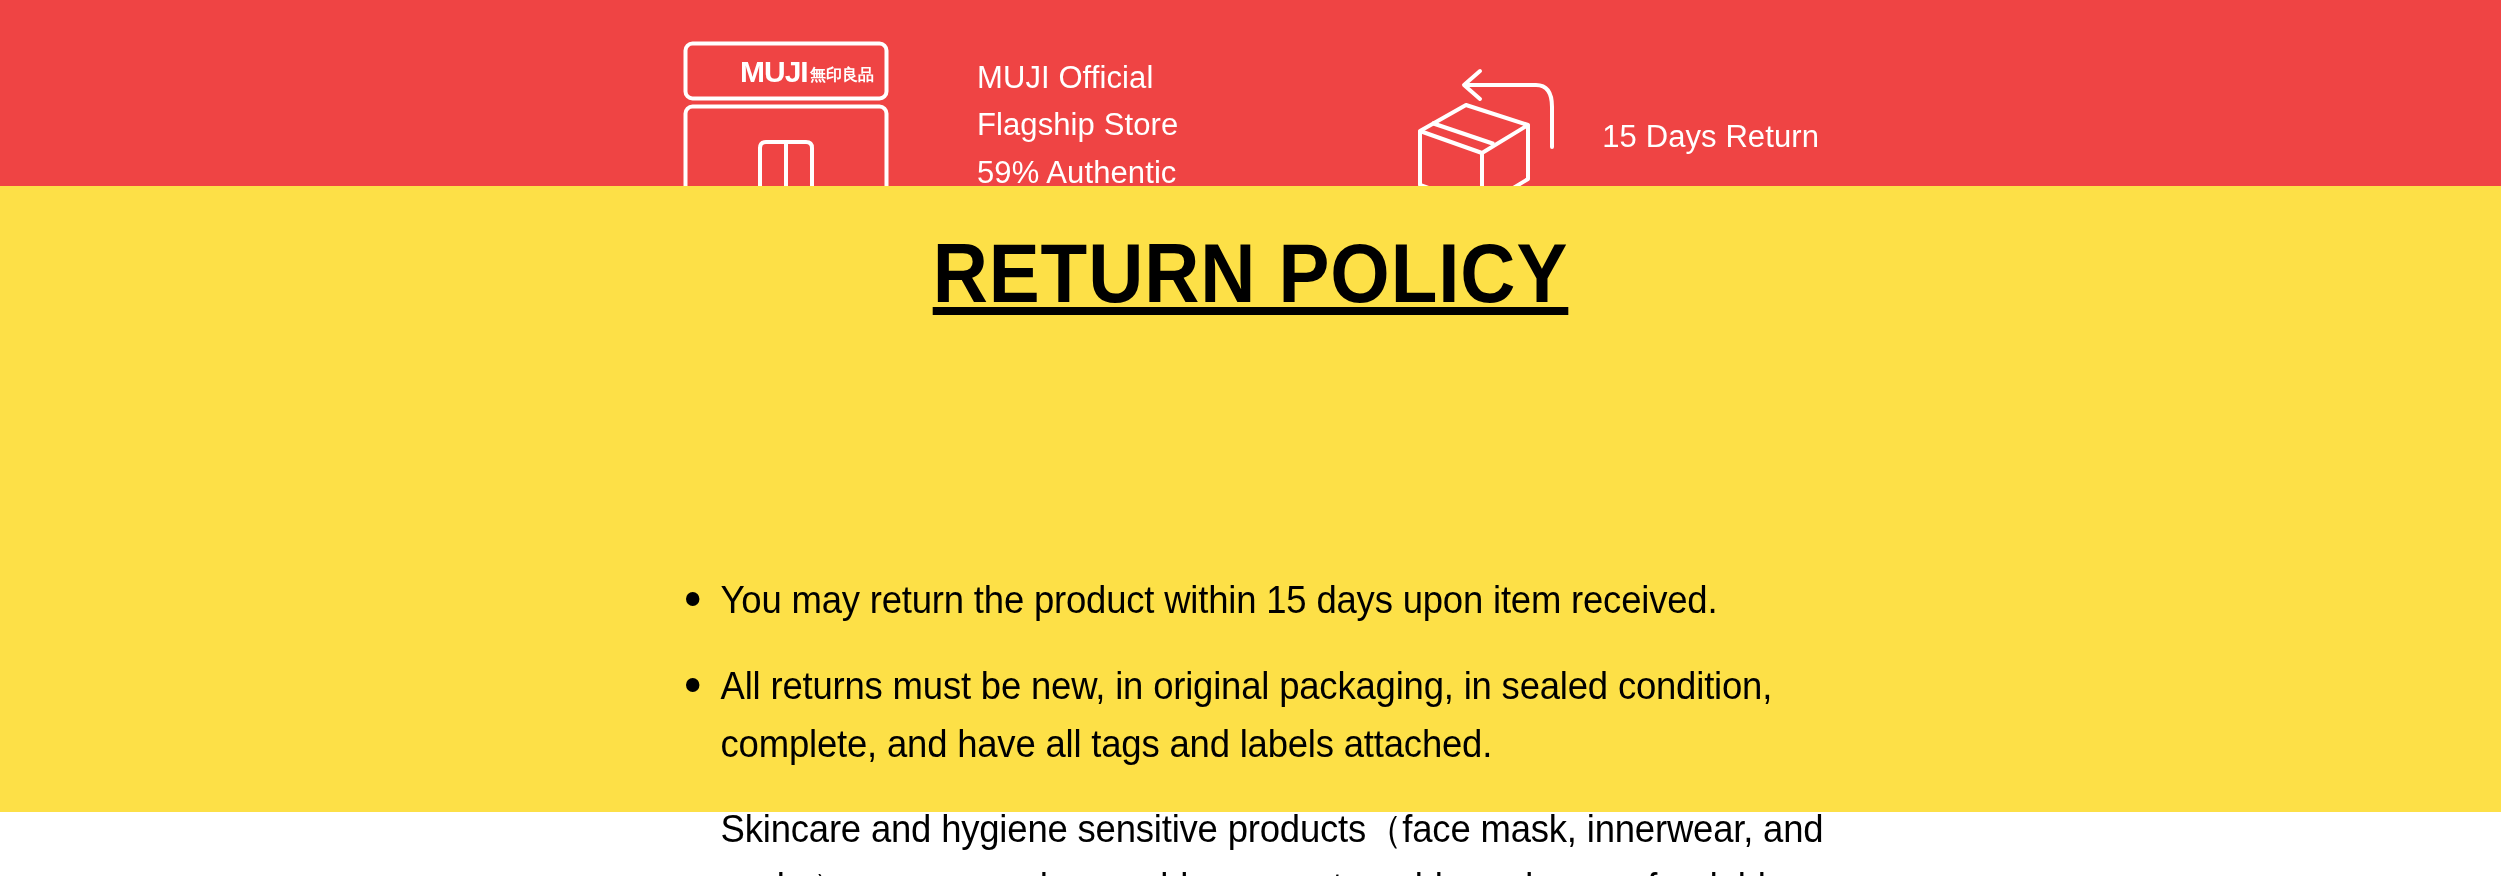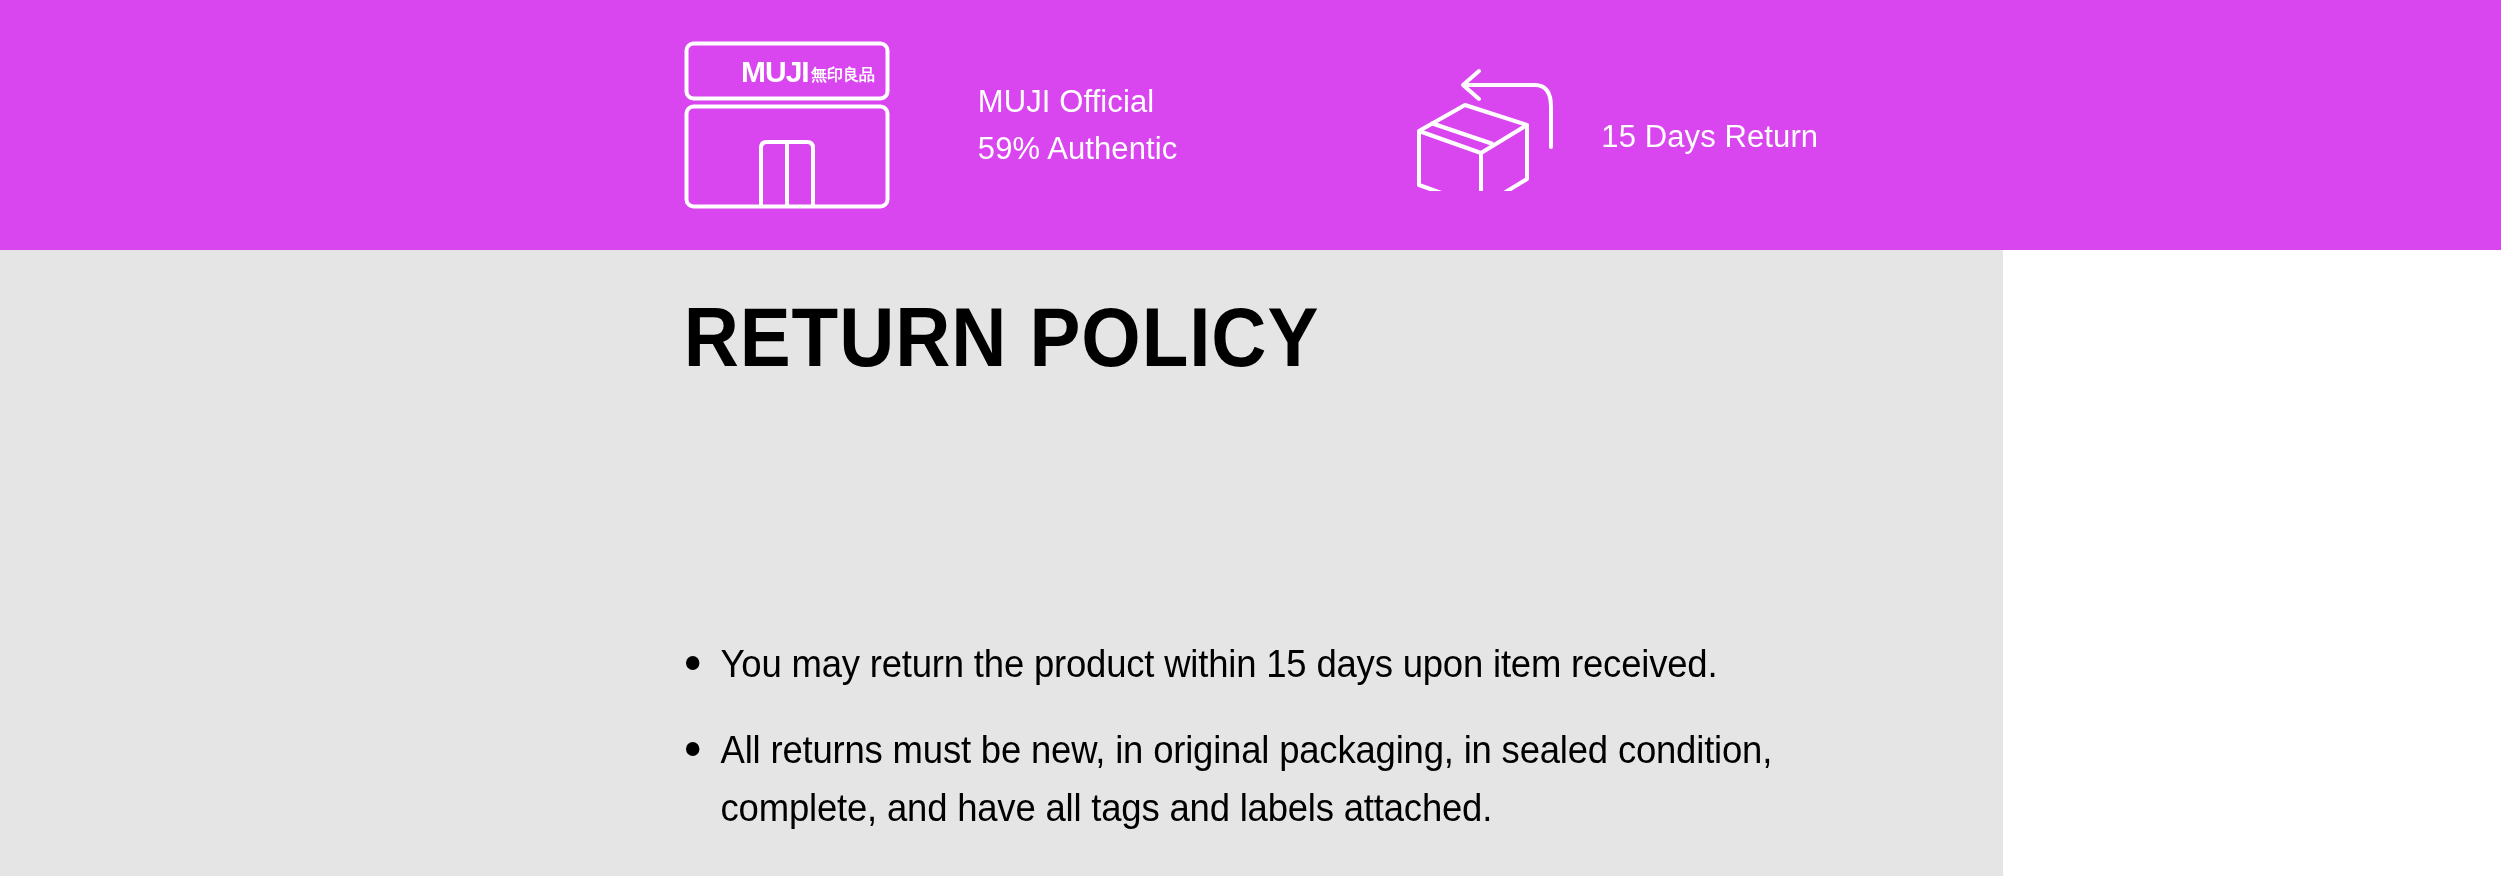--- a/index.html
+++ b/index.html
@@ -13,22 +13,22 @@
     height: 876px;
     overflow: hidden;
     font-family: "Liberation Sans", "DejaVu Sans", sans-serif;
     -webkit-font-smoothing: antialiased;
   }
 
   
   .banner {
     position: relative;
     width: 2501px;
-    height: 250px;
-    background: #d946ef;
+    height: 186px;
+    background: #ef4444;
     box-sizing: border-box;
   }
   .banner-inner {
     position: absolute;
     left: 0; top: 0;
     width: 2501px;
     height: 250px;
     display: flex;
     align-items: center;
     justify-content: center;
@@ -76,24 +76,25 @@
     font-size: 31px;
     line-height: 1.4;
     white-space: nowrap;
     letter-spacing: 0.1px;
     margin-top: 23px;
   }
 
   
   .content {
     position: relative;
-    width: 2003px;
+    width: 2501px;
     height: 626px;
-    background: #e5e5e5;
+    background: #fde047;
     box-sizing: border-box;
+    text-decoration: underline;
   }
   .policy-title {
     text-align: center;
     color: #000000;
     font-family: "Liberation Sans Narrow", "Liberation Sans", sans-serif;
     font-weight: bold;
     font-size: 83px;
     line-height: 1;
     letter-spacing: 1px;
     padding-top: 46px;
@@ -150,20 +151,21 @@
         <text x="128" y="40" font-family="'DejaVu Sans',sans-serif" font-size="16" font-weight="bold" fill="#ffffff">無印良品</text>
 
         <rect x="3.5" y="66.5" width="201" height="100" rx="7" ry="7" fill="none" stroke="#ffffff" stroke-width="4"></rect>
 
         <path d="M 78 168 L 78 108 Q 78 102 84 102 L 124 102 Q 130 102 130 108 L 130 168" fill="none" stroke="#ffffff" stroke-width="4"></path>
         <line x1="104" y1="104" x2="104" y2="168" stroke="#ffffff" stroke-width="4"></line>
       </svg>
 
       <div class="store-text">
         <div>MUJI Official</div>
+        <div>Flagship Store</div>
         <div>59% Authentic</div>
       </div>
     </div>
 
     <div class="banner-gap"></div>
 
     <div class="return-group">
 
       <svg class="box-icon" viewBox="0 0 160 132" aria-hidden="true">
 

